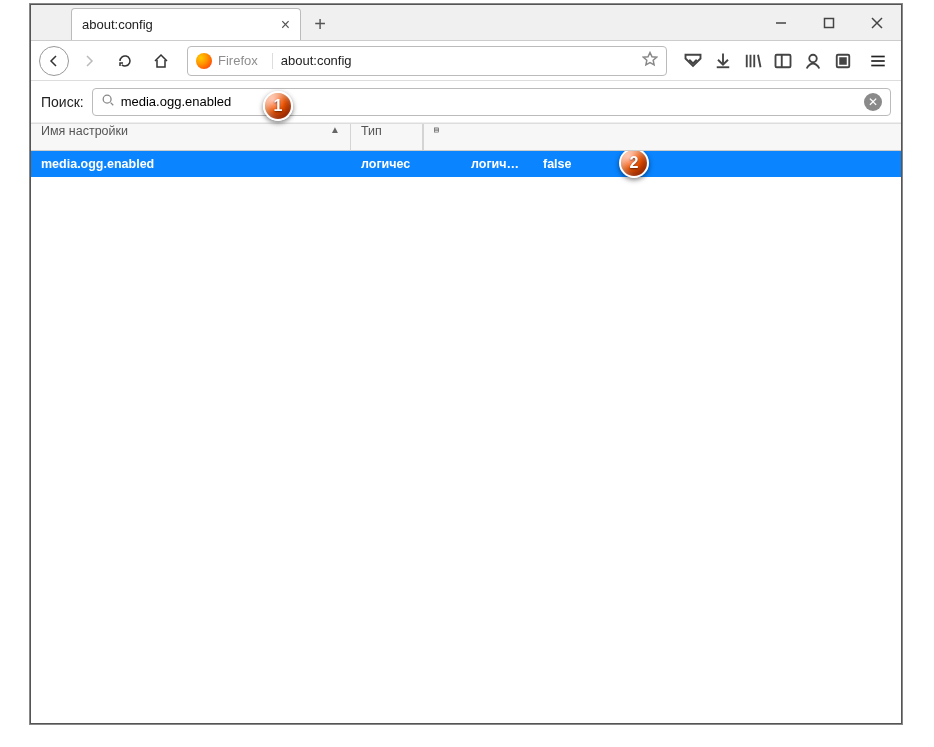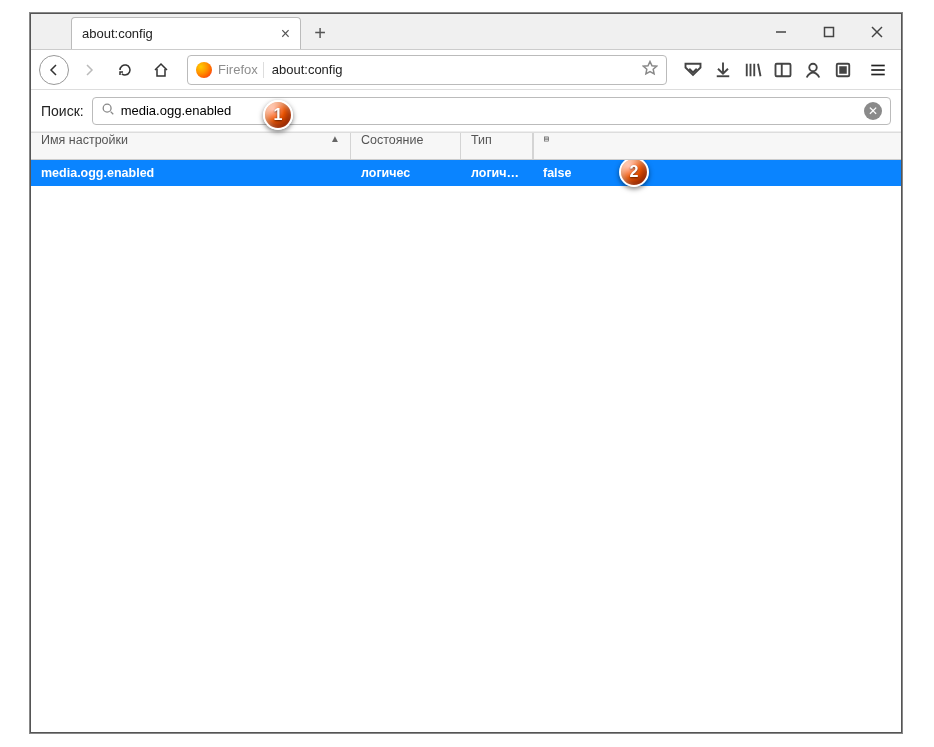--- a/index.html
+++ b/index.html
@@ -1,34 +1,34 @@
 <!DOCTYPE html>
 <html><head>
 <meta charset="utf-8">
 <style>
   * { box-sizing: border-box; margin: 0; padding: 0; }
   html, body { width: 934px; height: 747px; background: #fff; font-family: "Segoe UI", Arial, sans-serif; font-size: 13px; color: #222; }
-  .window { position: absolute; left: 30px; top: 13px; width: 872px; height: 720px; border: 1px solid #555; background: #fff; display: flex; flex-direction: column; box-shadow: 0 0 0 1px #888; }
+  .window { position: absolute; left: 30px; top: 4px; width: 872px; height: 720px; border: 1px solid #555; background: #fff; display: flex; flex-direction: column; box-shadow: 0 0 0 1px #888; }
   
   .titlebar { height: 36px; background: #f0f0f0; display: flex; align-items: flex-end; border-bottom: 1px solid #ccc; }
   .tab-spacer-left { width: 40px; height: 100%; }
   .tab { height: 32px; background: #fff; border: 1px solid #bbb; border-bottom: none; border-top-left-radius: 4px; border-top-right-radius: 4px; min-width: 230px; display: flex; align-items: center; padding: 0 10px; font-size: 13px; gap: 8px; }
   .tab-title { flex: 1; }
   .tab-close { font-size: 16px; color: #555; cursor: pointer; }
   .newtab { width: 34px; height: 32px; display: flex; align-items: center; justify-content: center; font-size: 20px; color: #555; margin-left: 2px; cursor: pointer; }
   .win-controls { margin-left: auto; display: flex; height: 100%; }
   .win-btn { width: 48px; display: flex; align-items: center; justify-content: center; color: #444; cursor: pointer; }
   .win-btn svg { width: 12px; height: 12px; }
   
   .toolbar { height: 40px; display: flex; align-items: center; padding: 0 8px; gap: 4px; border-bottom: 1px solid #ddd; }
   .nav-btn { width: 32px; height: 32px; display: flex; align-items: center; justify-content: center; border-radius: 4px; color: #333; cursor: pointer; }
   .back { border: 1px solid #999; border-radius: 50%; width: 30px; height: 30px; }
   .nav-btn.disabled { color: #bbb; }
   .urlbar { flex: 1; height: 30px; border: 1px solid #bbb; border-radius: 4px; display: flex; align-items: center; padding: 0 8px; gap: 8px; margin: 0 6px; }
-  .identity { display: flex; align-items: center; gap: 6px; padding-right: 5px; border-right: 1px solid #ddd; }
+  .identity { display: flex; align-items: center; gap: 6px; padding-right: 14px; border-right: 1px solid #ddd; }
   .ff-logo { width: 16px; height: 16px; border-radius: 50%; background: radial-gradient(circle at 30% 30%, #ffcb00, #ff9500 40%, #ff5e00 70%, #e31587); position: relative; }
   .identity-text { color: #8e8e8e; font-size: 13px; }
   .url-text { flex: 1; color: #222; }
   .star { color: #888; }
   .toolbar-icons { display: flex; align-items: center; gap: 10px; margin-left: 6px; }
   .toolbar-icons .ic { width: 20px; height: 20px; display: flex; align-items: center; justify-content: center; color: #444; cursor: pointer; }
   svg { stroke: currentColor; fill: none; stroke-width: 1.5; }
   .hamburger { width: 30px; display:flex; align-items:center; justify-content:center; margin-left:6px; cursor:pointer;}
   
   .search-row { height: 42px; display: flex; align-items: center; padding: 6px 10px; gap: 8px; border-bottom: 1px solid #eee; position: relative; }
@@ -183,23 +183,20 @@
       <span class="clear-x">✕</span>
     </div>
     <span class="bubble" style="left:232px; top:10px;">1</span>
   </div>
 
   <div class="table-head">
     <div class="th th-name">
       <span>Имя настройки</span>
       <span class="sort-arrow">▲</span>
     </div>
-    <div class="th th-state">
-        <span>Состояние</span>
-      </div>
     <div class="th th-type">
         <span>Тип</span>
       </div>
     <div class="th th-picker">
         <svg viewBox="0 0 12 12" width="12" height="12">
           <rect x="1" y="1" width="10" height="10"></rect>
           <line x1="1" y1="4" x2="11" y2="4"></line>
           <line x1="1" y1="7" x2="11" y2="7"></line>
         </svg>
       </div>

